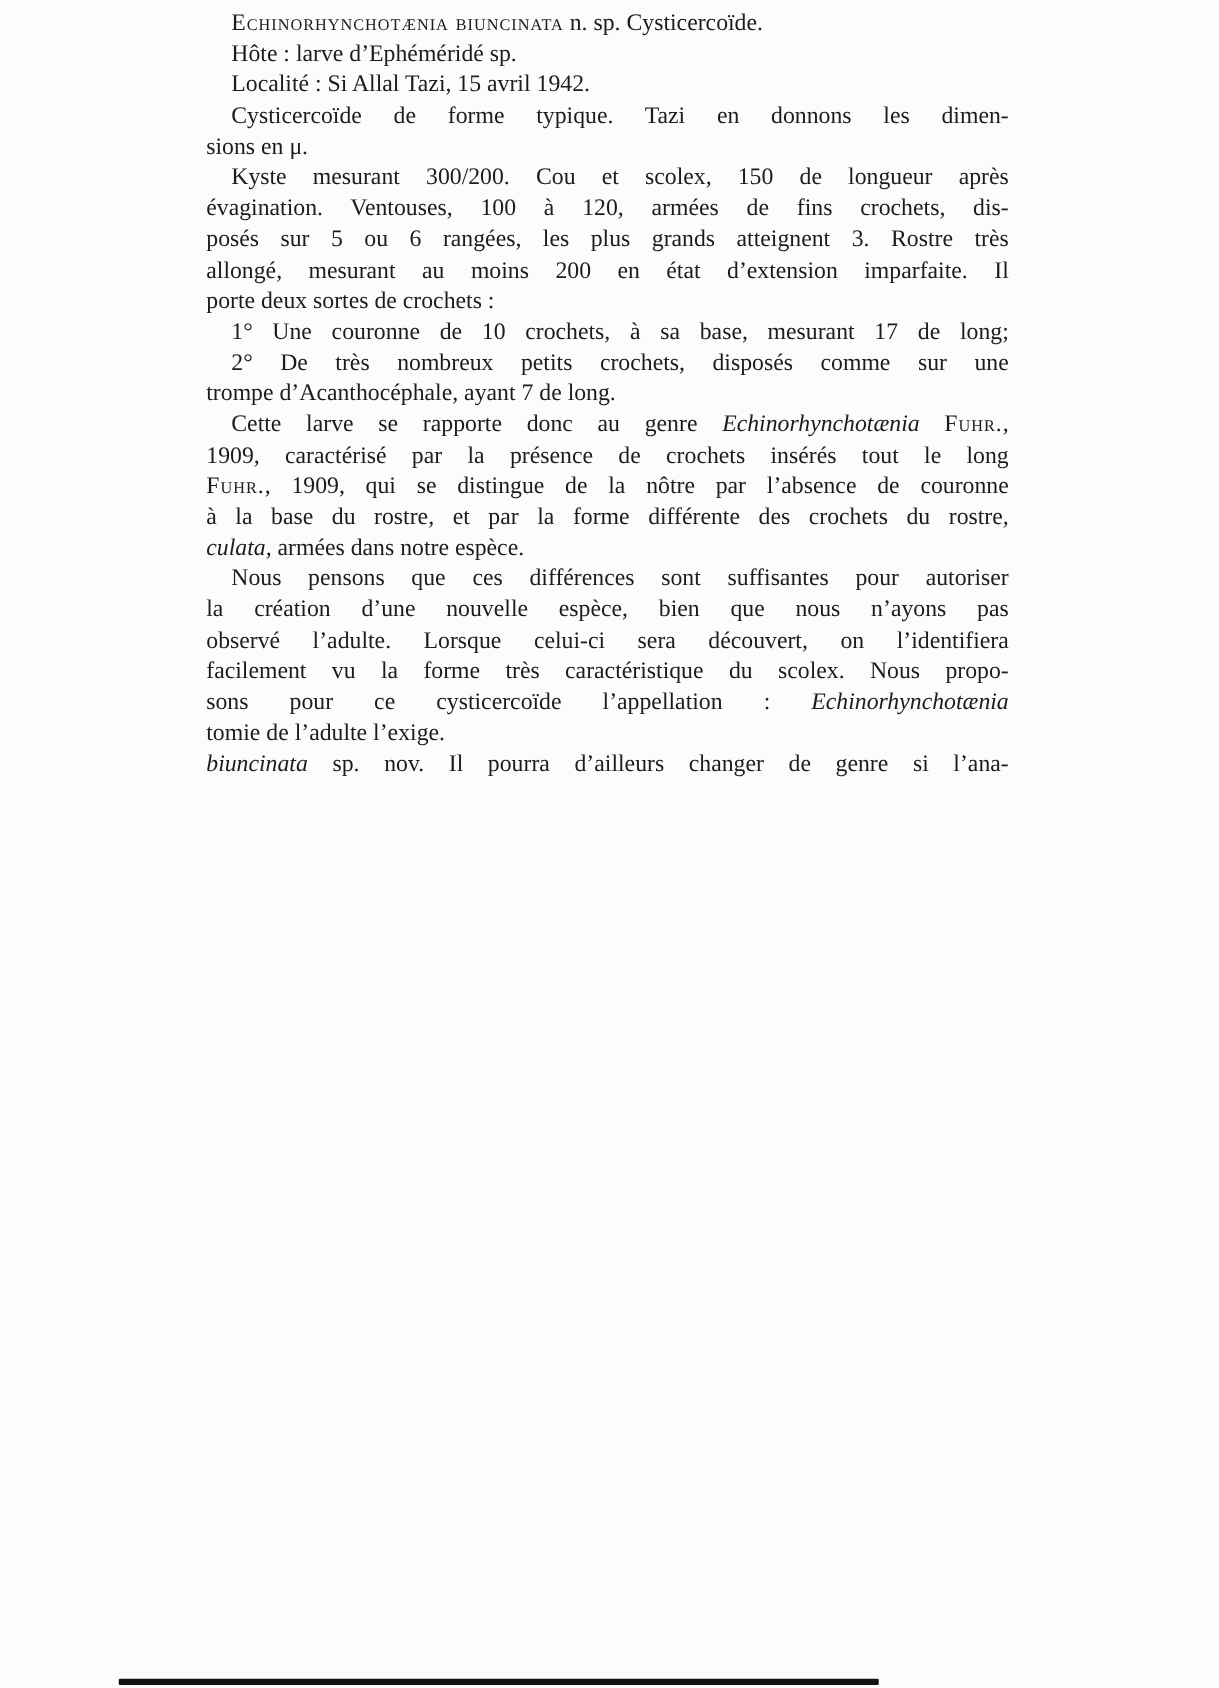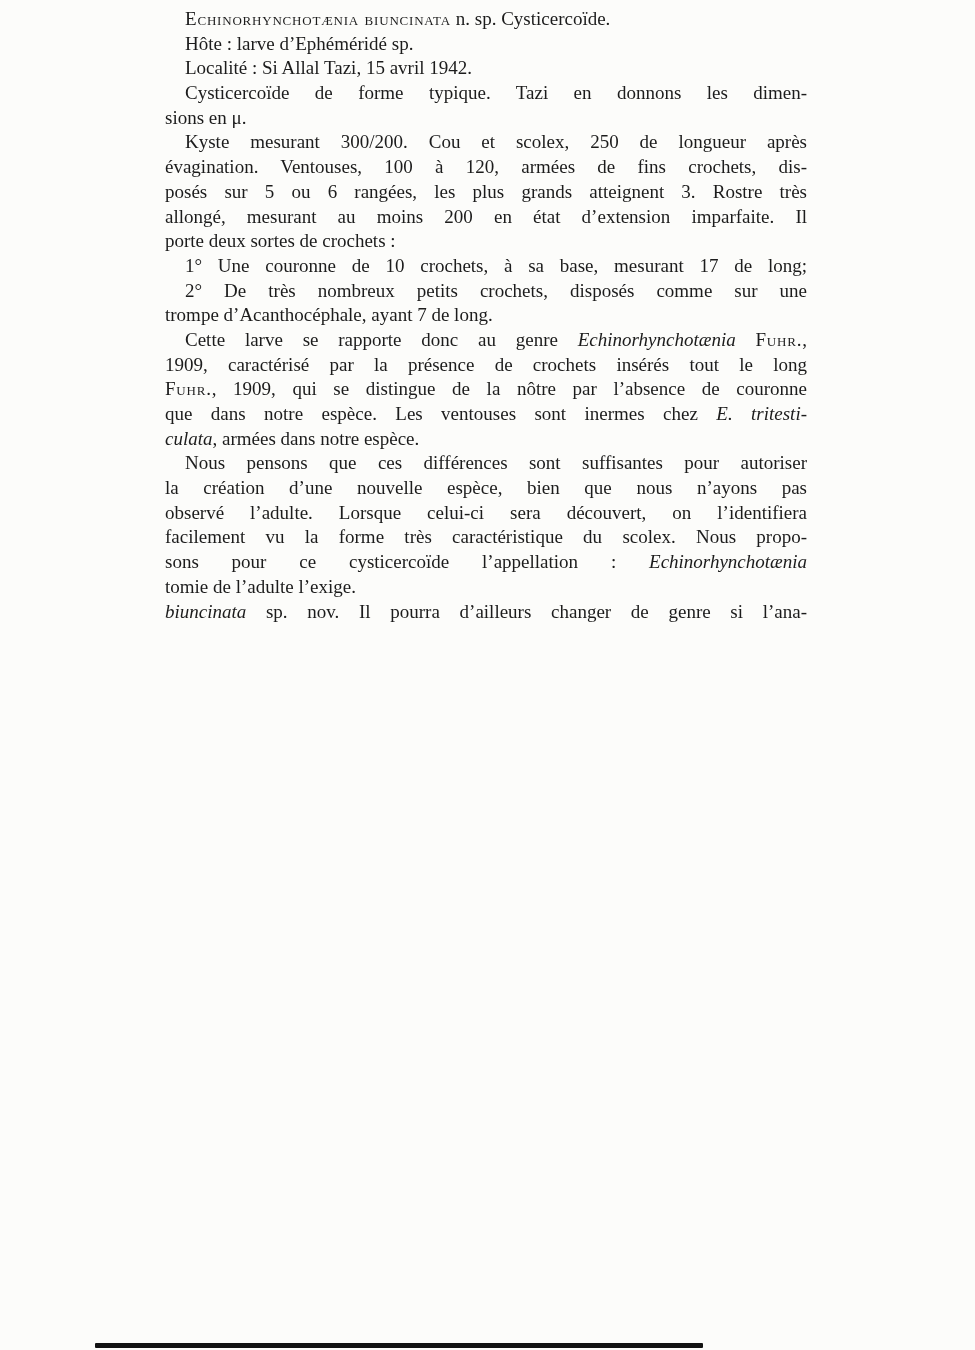--- a/index.html
+++ b/index.html
@@ -66,32 +66,32 @@
 </head>
 <body>
 
 <div class="page" style="background: rgb(252, 252, 250); color: rgb(28, 28, 28);">
   <div class="text-block">
       <div class="line indent"><span class="sc">Echinorhynchotænia biuncinata</span><span class="n"> n. sp. Cysticercoïde.</span></div>
       <div class="line indent"><span class="n">Hôte : larve d’Ephéméridé sp.</span></div>
       <div class="line indent"><span class="n">Localité : Si Allal Tazi, 15 avril 1942.</span></div>
       <div class="line justify indent"><span class="n">Cysticercoïde de forme typique. Tazi en donnons les dimen-</span></div>
       <div class="line"><span class="n">sions en μ.</span></div>
-      <div class="line justify indent"><span class="n">Kyste mesurant 300/200. Cou et scolex, 250 de longueur après</span></div>
+      <div class="line justify indent"><span class="n">Kyste mesurant 300/200. Cou et scolex, 150 de longueur après</span></div>
       <div class="line justify"><span class="n">évagination. Ventouses, 100 à 120, armées de fins crochets, dis-</span></div>
       <div class="line justify"><span class="n">posés sur 5 ou 6 rangées, les plus grands atteignent 3. Rostre très</span></div>
       <div class="line justify"><span class="n">allongé, mesurant au moins 200 en état d’extension imparfaite. Il</span></div>
       <div class="line"><span class="n">porte deux sortes de crochets :</span></div>
       <div class="line justify indent"><span class="n">1° Une couronne de 10 crochets, à sa base, mesurant 17 de long;</span></div>
       <div class="line justify indent"><span class="n">2° De très nombreux petits crochets, disposés comme sur une</span></div>
       <div class="line"><span class="n">trompe d’Acanthocéphale, ayant 7 de long.</span></div>
       <div class="line justify indent"><span class="n">Cette larve se rapporte donc au genre </span><span class="i">Echinorhynchotænia</span><span class="n"> </span><span class="sc">Fuhr.</span><span class="n">,</span></div>
       <div class="line justify"><span class="n">1909, caractérisé par la présence de crochets insérés tout le long</span></div>
       <div class="line justify"><span class="sc">Fuhr.</span><span class="n">, 1909, qui se distingue de la nôtre par l’absence de couronne</span></div>
-      <div class="line justify"><span class="n">que dans notre espèce. Les ventouses sont inermes chez </span><span class="i">E. tritesti-</span></div>
+      <div class="line justify"><span class="n">à la base du rostre, et par la forme différente des crochets du rostre,</span></div>
       <div class="line"><span class="i">culata</span><span class="n">, armées dans notre espèce.</span></div>
       <div class="line justify indent"><span class="n">Nous pensons que ces différences sont suffisantes pour autoriser</span></div>
       <div class="line justify"><span class="n">la création d’une nouvelle espèce, bien que nous n’ayons pas</span></div>
       <div class="line justify"><span class="n">observé l’adulte. Lorsque celui-ci sera découvert, on l’identifiera</span></div>
       <div class="line justify"><span class="n">facilement vu la forme très caractéristique du scolex. Nous propo-</span></div>
       <div class="line justify"><span class="n">sons pour ce cysticercoïde l’appellation : </span><span class="i">Echinorhynchotænia</span></div>
       <div class="line"><span class="n">tomie de l’adulte l’exige.</span></div>
       <div class="line justify"><span class="i">biuncinata</span><span class="n"> sp. nov. Il pourra d’ailleurs changer de genre si l’ana-</span></div>
     </div>
   <div class="scan-bar" style="background: rgb(18, 18, 18);"></div>

